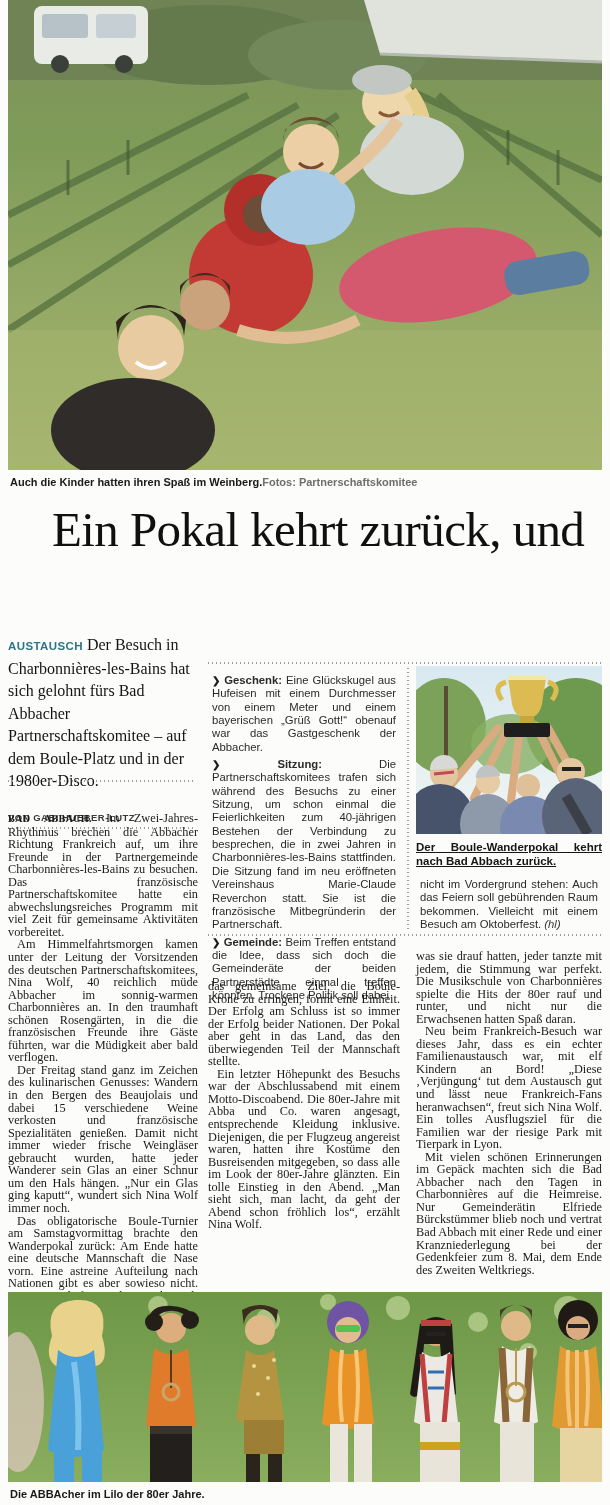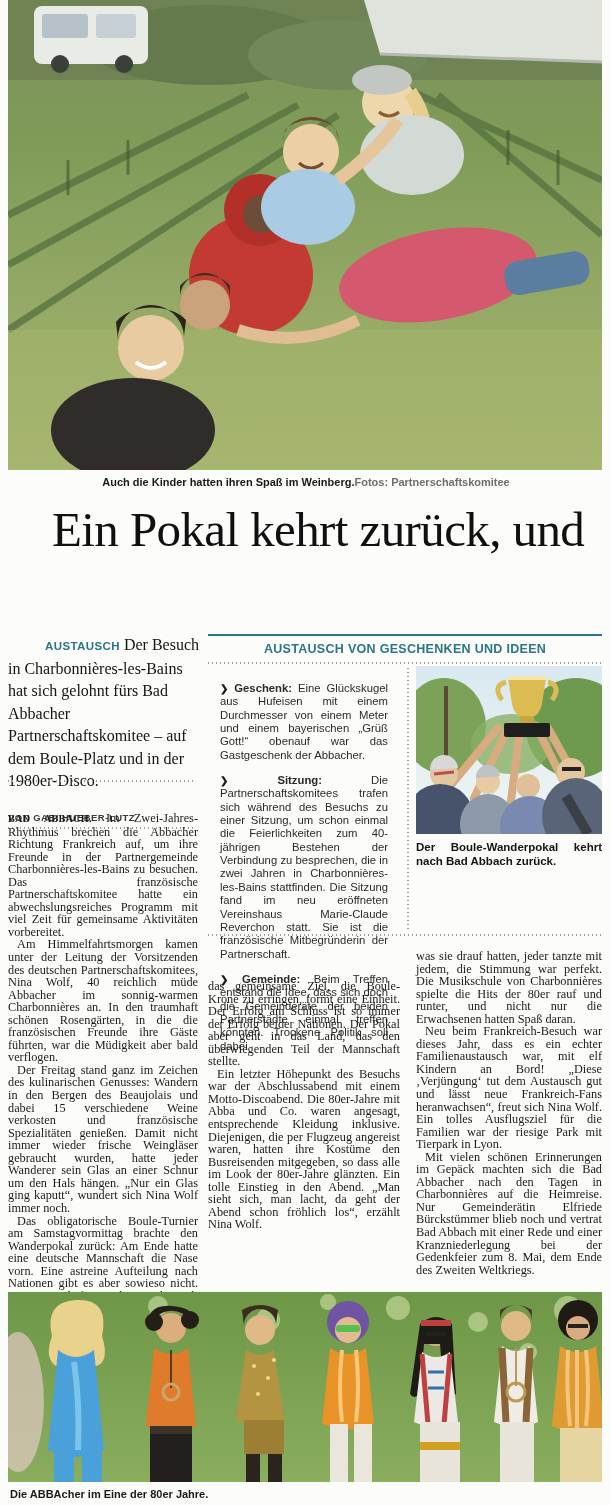--- a/index.html
+++ b/index.html
@@ -1,45 +1,45 @@
 <!DOCTYPE html>
 <html lang="de"><head>
 <meta charset="utf-8">
 <style>
   html,body{margin:0;padding:0;background:#e8e8e6;}
   .page{position:relative;width:610px;height:1505px;background:#fcfcfa;overflow:hidden;
         font-family:"Liberation Sans",sans-serif;color:#1c1c1c;}
   .abs{position:absolute;}
   .photo{position:absolute;overflow:hidden;background:#d8d8d4;}
   .photo svg{display:block;}
-  .caprow{display:flex;justify-content:center;align-items:flex-start;}
+  .caprow{display:flex;justify-content:flex-start;align-items:flex-start;}
   .cap{font-weight:bold;font-size:11px;line-height:13px;color:#1a1a1a;}
   .credit{font-size:11px;line-height:13px;color:#6e6e6e;font-weight:bold;}
   .headline{font-family:"Liberation Serif","DejaVu Serif",serif;font-weight:normal;
             font-size:49px;line-height:55px;letter-spacing:-0.6px;color:#101010;margin-left:44px;}
   .lead{font-family:"Liberation Serif","DejaVu Serif",serif;font-size:16px;line-height:22.5px;
         color:#141414;}
   .kicker{font-family:"Liberation Sans",sans-serif;font-weight:bold;font-size:11.5px;
-          letter-spacing:0.4px;color:#2b7787;margin-left:37px;}
+          letter-spacing:0.4px;color:#2b7787;}
   .byline{font-weight:bold;font-size:9.5px;letter-spacing:0.5px;color:#3a3a3a;padding:4px 0;margin-top:26px;}
   .dotline{height:2px;background:repeating-linear-gradient(90deg,#9d9d9d 0 1px,transparent 1px 4px);}
   .vdotline{width:2px;background:repeating-linear-gradient(180deg,#9d9d9d 0 1px,transparent 1px 4px);}
   .body{font-family:"Liberation Serif","DejaVu Serif",serif;font-size:12.3px;line-height:12.55px;
         text-align:justify;color:#1b1b1b;}
   .body p{margin:0;}
   .body p + p{text-indent:9px;}
   .lead-in{font-family:Liberation Serif, serif;font-weight:bold;font-size:10.3px;letter-spacing:0.2px;}
   .boxhead{border-top:2px solid #2b7787;text-align:center;color:#2b7787;font-weight:bold;
            font-size:12.5px;letter-spacing:0.3px;padding-top:6px;}
   .boxtext{font-size:11.3px;line-height:13.35px;text-align:justify;color:#2a2a2a;}
-  .boxtext p{margin:12px;}
+  .boxtext p{margin:4px;}
   .marker{font-weight:bold;color:#1a1a1a;font-size:10px;}
   .blabel{font-weight:bold;}
   .sig{font-style:italic;color:#3a3a3a;}
-  .trophycap{font-weight:bold;font-size:11.5px;line-height:14px;text-align:justify;color:#151515;}
+  .trophycap{font-weight:bold;font-size:11.5px;line-height:14px;text-align:justify;color:#151515;text-decoration:underline;}
 </style>
 </head>
 <body>
 
 <div class="page">
 
   <div class="photo" style="left:8px;top:0;width:594px;height:470px;">
     <svg width="594" height="470" viewBox="0 0 594 470">
       <defs>
         <linearGradient id="grass" x1="0" y1="0" x2="0" y2="1">
@@ -131,21 +131,20 @@
     <div class="dotline"></div>
   </div>
 
   <div class="abs body" style="left:8px;top:812px;width:190px;">
     <p><span class="lead-in">BAD ABBACH.</span> <span>Im Zwei-Jahres-Rhythmus brechen die Abbacher Richtung Frankreich auf, um ihre Freunde in der Partnergemeinde Charbonnières-les-Bains zu besuchen. Das französische Partnerschaftskomitee hatte ein abwechslungsreiches Programm mit viel Zeit für gemeinsame Aktivitäten vorbereitet.</span></p>
     <p>Am Himmelfahrtsmorgen kamen unter der Leitung der Vorsitzenden des deutschen Partnerschaftskomitees, Nina Wolf, 40 reichlich müde Abbacher im sonnig-warmen Charbonnières an. In den traumhaft schönen Rosengärten, in die die französischen Freunde ihre Gäste führten, war die Müdigkeit aber bald verflogen.</p>
     <p>Der Freitag stand ganz im Zeichen des kulinarischen Genusses: Wandern in den Bergen des Beaujolais und dabei 15 verschiedene Weine verkosten und französische Spezialitäten genießen. Damit nicht immer wieder frische Weingläser gebraucht wurden, hatte jeder Wanderer sein Glas an einer Schnur um den Hals hängen. „Nur ein Glas ging kaputt“, wundert sich Nina Wolf immer noch.</p>
     <p>Das obligatorische Boule-Turnier am Samstagvormittag brachte den Wanderpokal zurück: Am Ende hatte eine deutsche Mannschaft die Nase vorn. Eine astreine Aufteilung nach Nationen gibt es aber sowieso nicht. Die Mannschaften sind gemischt, und</p>
   </div>
 
-  <div class="abs boxhead" style="left:208px;top:634px;width:394px;">AUSTAUSCH VON GESCHENKEN UND IDEEN</div>
   <div class="abs dotline" style="left:208px;top:662px;width:394px;"></div>
 
   <div class="abs boxtext" style="left:208px;top:670px;width:192px;">
     <p><span class="marker">❯</span> <span class="blabel">Geschenk:</span> <span>Eine Glückskugel aus Hufeisen mit einem Durchmesser von einem Meter und einem bayerischen „Grüß Gott!“ obenauf war das Gastgeschenk der Abbacher.</span></p>
     <p><span class="marker">❯</span> <span class="blabel">Sitzung:</span> <span>Die Partnerschaftskomitees trafen sich während des Besuchs zu einer Sitzung, um schon einmal die Feierlichkeiten zum 40-jährigen Bestehen der Verbindung zu besprechen, die in zwei Jahren in Charbonnières-les-Bains stattfinden. Die Sitzung fand im neu eröffneten Vereinshaus Marie-Claude Reverchon statt. Sie ist die französische Mitbegründerin der Partnerschaft.</span></p>
     <p><span class="marker">❯</span> <span class="blabel">Gemeinde:</span> <span>Beim Treffen entstand die Idee, dass sich doch die Gemeinderäte der beiden Partnerstädte einmal treffen könnten. Trockene Politik soll dabei</span></p>
   </div>
 
   <div class="abs vdotline" style="left:407px;top:668px;height:262px;"></div>
 
@@ -191,20 +190,23 @@
       <ellipse cx="24" cy="152" rx="34" ry="34" fill="#46536a"></ellipse>
       <ellipse cx="72" cy="158" rx="28" ry="30" fill="#8e9aa9"></ellipse>
       <ellipse cx="114" cy="160" rx="30" ry="30" fill="#7a89b0"></ellipse>
       <ellipse cx="160" cy="150" rx="34" ry="38" fill="#5a6478"></ellipse>
       <path d="M150,130 L172,168" stroke="#3a3f48" stroke-width="10"></path>
     </svg>
   </div>
 
   <div class="abs trophycap" style="left:416px;top:840px;width:186px;">Der Boule-Wanderpokal kehrt nach Bad Abbach zurück.</div>
 
+  <div class="abs boxtext" style="left:416px;top:874px;width:186px;">
+    <p><span>nicht im Vordergrund stehen: Auch das Feiern soll gebührenden Raum bekommen. Vielleicht mit einem Besuch am Oktoberfest.</span> <span class="sig">(hl)</span></p>
+  </div>
 
   <div class="abs dotline" style="left:208px;top:934px;width:394px;"></div>
 
   <div class="abs body" style="left:208px;top:980px;width:192px;">
     <p>das gemeinsame Ziel, die Boule-Krone zu erringen, formt eine Einheit. Der Erfolg am Schluss ist so immer der Erfolg beider Nationen. Der Pokal aber geht in das Land, das den überwiegenden Teil der Mannschaft stellte.</p>
     <p>Ein letzter Höhepunkt des Besuchs war der Abschlussabend mit einem Motto-Discoabend. Die 80er-Jahre mit Abba und Co. waren angesagt, entsprechende Kleidung inklusive. Diejenigen, die per Flugzeug angereist waren, hatten ihre Kostüme den Busreisenden mitgegeben, so dass alle im Look der 80er-Jahre glänzten. Ein tolle Einstieg in den Abend. „Man sieht sich, man lacht, da geht der Abend schon fröhlich los“, erzählt Nina Wolf.</p>
   </div>
 
   <div class="abs body" style="left:416px;top:950px;width:186px;">
     <p>was sie drauf hatten, jeder tanzte mit jedem, die Stimmung war perfekt. Die Musikschule von Charbonnières spielte die Hits der 80er rauf und runter, und nicht nur die Erwachsenen hatten Spaß daran.</p>
@@ -305,15 +307,15 @@
         <circle cx="570" cy="28" r="20" fill="#201a14"></circle>
         <circle cx="570" cy="36" r="12" fill="#d9ab80"></circle>
         <line x1="560" y1="34" x2="580" y2="34" stroke="#222" stroke-width="4"></line>
         <path d="M552,54 q18,12 36,0 l8,80 q-26,12 -52,0 z" fill="#e09a32"></path>
         <path d="M560,58 q-2,40 2,76 M578,58 q4,40 0,76 M569,58 q0,40 0,78" stroke="#f4c478" stroke-width="4" fill="none"></path>
         <rect x="552" y="136" width="44" height="54" fill="#e6d5a0"></rect>
       </g>
     </svg>
   </div>
 
-  <div class="abs cap" style="left:10px;top:1488px;width:592px;">Die ABBAcher im Eine der 80er Jahre.</div>
+  <div class="abs cap" style="left:10px;top:1488px;width:592px;">Die ABBAcher im Lilo der 80er Jahre.</div>
 
 </div>
 
 </body></html>

